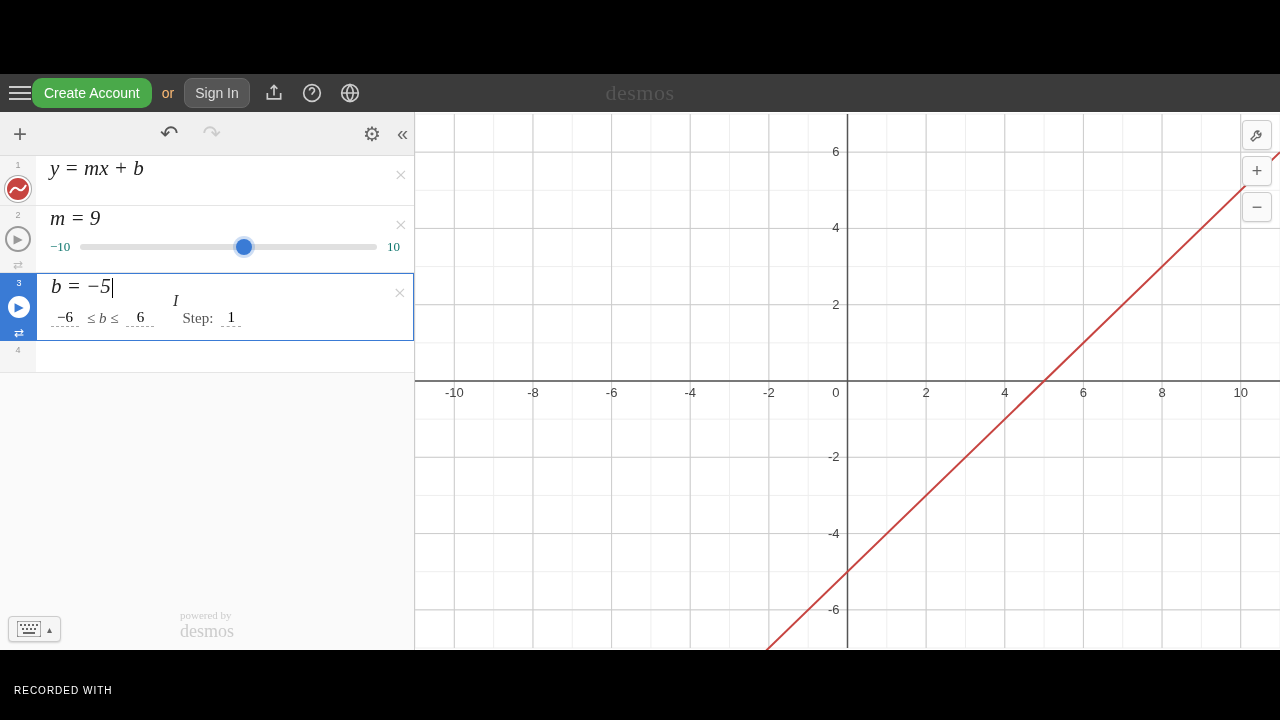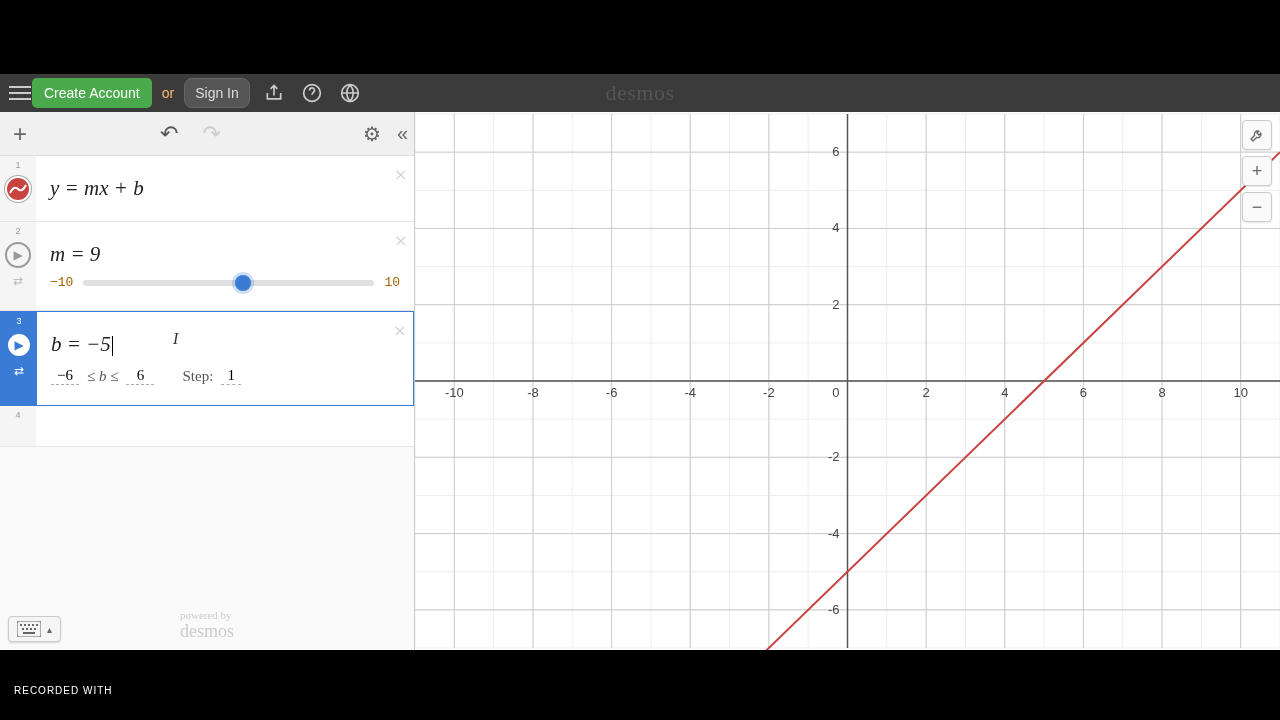--- a/index.html
+++ b/index.html
@@ -6,21 +6,21 @@
 body { font-family: Arial, sans-serif; background: #000; width: 1280px; height: 720px; overflow: hidden; position: relative; }
 .black-top { height: 74px; background: #000; }
 .black-bottom { position: absolute; bottom: 0; height: 60px; width: 100%; background: #000; display: flex; align-items: center; padding-left: 14px; }
 .app { position: absolute; top: 74px; bottom: 70px; left: 0; right: 0; background: #fff; display: flex; flex-direction: column; }
 .header { height: 42px; background: #3b3b3b; display: flex; align-items: center; padding: 0 8px; color: #ccc; }
 .hamburger { width: 24px; height: 24px; display: flex; flex-direction: column; justify-content: space-around; padding: 3px 1px; cursor: pointer; }
 .hamburger span { height: 2px; background: #ccc; }
 .title { margin-left: 18px; font-size: 18px; color: #ddd; flex: 1; }
 .brand-center { position: absolute; left: 50%; transform: translateX(-50%); color: #555; font-size: 22px; font-family: Georgia, serif; letter-spacing: 0.5px; }
 .header-right { display: flex; align-items: center; gap: 10px; }
-.btn-create { background: #4aa94a; color: #fff; border: none; padding: 7px 12px; font-size: 14px; border-radius: 5px; cursor: pointer; }
+.btn-create { background: #4aa94a; color: #fff; border: none; padding: 7px 12px; font-size: 14px; border-radius: 10px; cursor: pointer; }
 .or-text { color: #fdba74; font-size: 14px; }
 .btn-signin { background: #555; color: #ddd; border: 1px solid #666; padding: 6px 10px; font-size: 14px; border-radius: 8px; cursor: pointer; }
 .header-icon { width: 28px; height: 28px; display: flex; align-items: center; justify-content: center; cursor: pointer; color: #ccc; }
 .main { flex: 1; display: flex; position: relative; }
 .sidebar { width: 415px; background: #fafafa; border-right: 1px solid #ccc; display: flex; flex-direction: column; position: relative; }
 .sidebar-toolbar { height: 44px; background: #f0f0f0; border-bottom: 1px solid #ddd; display: flex; align-items: center; padding: 0 6px; }
 .add-btn { width: 28px; height: 28px; font-size: 24px; color: #666; cursor: pointer; display: flex; align-items: center; justify-content: center; }
 .toolbar-spacer { flex: 1; }
 .toolbar-center { display: flex; gap: 24px; align-items: center; }
 .undo-icon, .redo-icon { font-size: 22px; color: #555; cursor: pointer; }
@@ -30,23 +30,23 @@
 .expr-row { display: flex; border-bottom: 1px solid #e5e5e5; background: #fff; position: relative; min-height: 50px; }
 .expr-row.active { border: 1.5px solid #3a7bd5; background: #fff; }
 .expr-index { width: 36px; background: #f5f5f5; display: flex; flex-direction: column; align-items: center; padding-top: 4px; font-size: 10px; color: #999; }
 .expr-index.active { background: #3a7bd5; }
 .expr-icon { width: 26px; height: 26px; border-radius: 50%; margin-top: 6px; display: flex; align-items: center; justify-content: center; font-size: 12px; }
 .wave-icon { background: #c74440; color: #fff; border: 2px solid #fff; box-shadow: 0 0 0 1px #aaa; }
 .play-icon { border: 2px solid #999; color: #999; }
 .play-icon.active { border-color: #3a7bd5; color: #3a7bd5; }
 .swap-icon { font-size: 12px; color: #bbb; margin-top: 6px; }
 .swap-icon.active { color: #fff; }
-.expr-body { flex: 1; padding: 20px 14px; font-family: 'Times New Roman', serif; font-size: 21px; font-style: italic; color: #222; position: relative; }
+.expr-body { flex: 1; padding: 0 14px; font-family: 'Times New Roman', serif; font-size: 21px; font-style: italic; color: #222; position: relative; }
 .expr-delete { position: absolute; right: 6px; top: 6px; font-size: 22px; color: #ccc; cursor: pointer; }
-.slider-row { display: flex; align-items: center; gap: 10px; margin-top: 8px; font-size: 13px; font-style: normal; color: #a16207; font-family: Liberation Mono, monospace; }
+.slider-row { display: flex; align-items: center; gap: 10px; margin-top: 8px; font-size: 13px; font-style: normal; color: #0f766e; }
 .slider-track { flex: 1; height: 6px; background: #e0e0e0; border-radius: 3px; position: relative; }
 .slider-thumb { position: absolute; width: 16px; height: 16px; background: #3a7bd5; border-radius: 50%; top: -5px; transform: translateX(-50%); box-shadow: 0 0 0 3px rgba(58,123,213,0.25); }
 .bounds-row { display: flex; align-items: center; gap: 8px; margin-top: 10px; font-size: 15px; font-style: normal; color: #555; }
 .bound-input { border: none; border-bottom: 1px dashed #aaa; width: 28px; text-align: center; font-size: 15px; font-family: 'Times New Roman', serif; }
 .cursor-caret { display: inline-block; width: 1px; height: 20px; background: #000; vertical-align: middle; margin-left: 1px; }
 .text-cursor { position: absolute; font-size: 16px; color: #333; }
 .keyboard-btn { position: absolute; bottom: 8px; left: 8px; background: #f5f5f5; border: 1px solid #ccc; border-radius: 4px; padding: 4px 8px; display: flex; align-items: center; gap: 6px; cursor: pointer; box-shadow: 0 1px 2px rgba(0,0,0,0.15); }
 .powered-by { position: absolute; bottom: 8px; left: 50%; transform: translateX(-50%); color: #ccc; font-size: 11px; text-align: left; font-family: Georgia, serif; }
 .graph-area { flex: 1; position: relative; background: #fff; }
 .graph-svg { width: 100%; height: 100%; }

